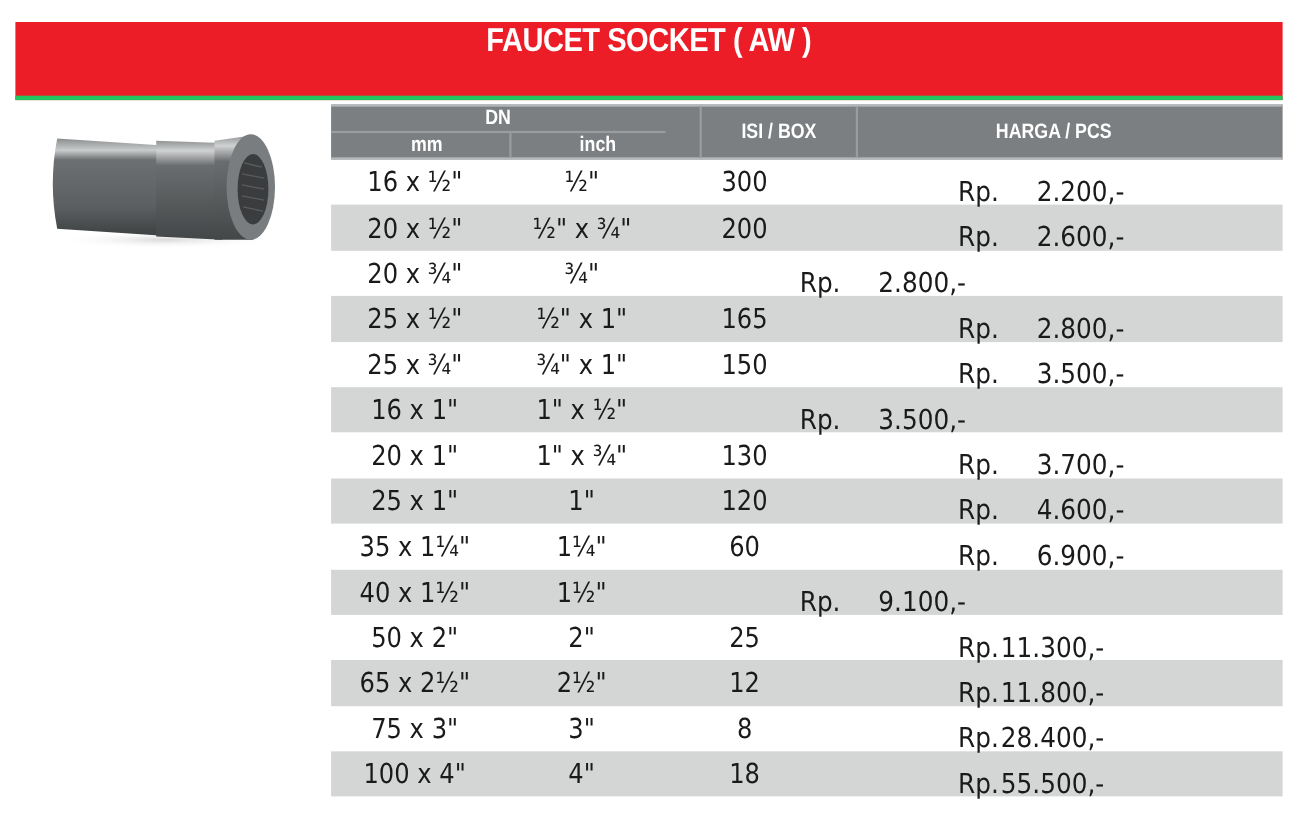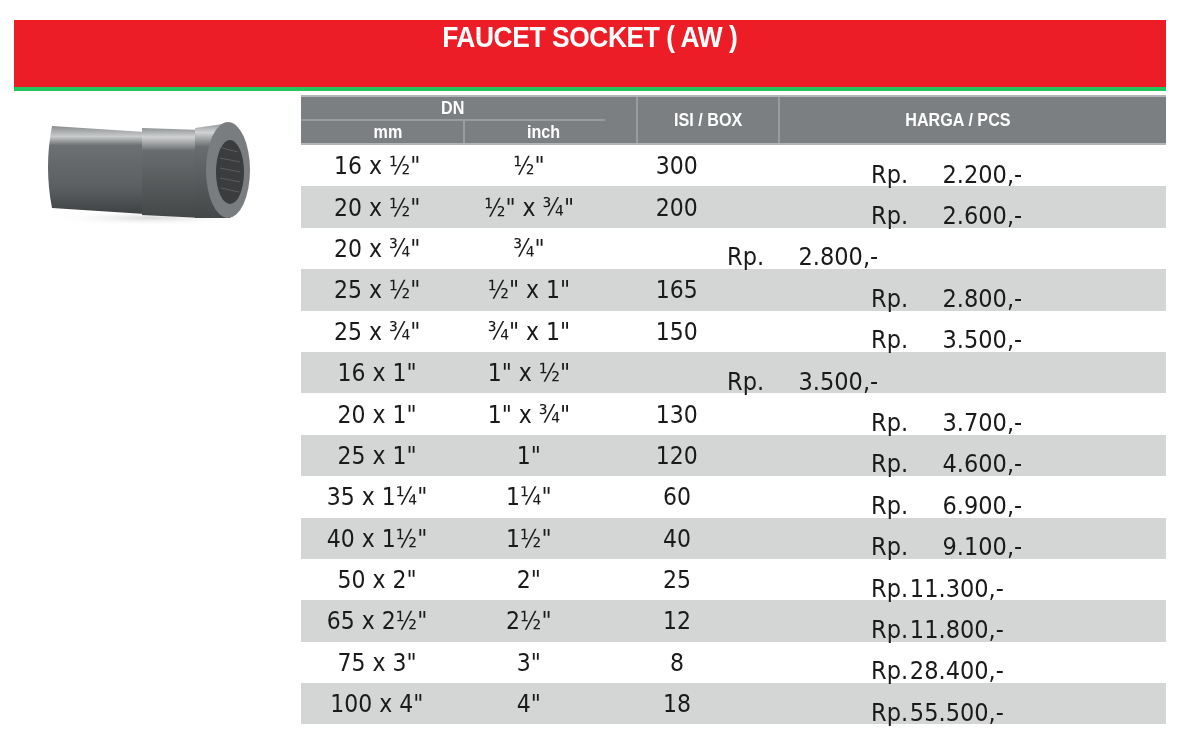--- a/index.html
+++ b/index.html
@@ -241,23 +241,20 @@
           </div>
         </div>
     </div>
     <div class="row alt">
       <div class="c c-mm">
           <span>40 x 1½"</span>
         </div>
       <div class="c c-inch">
           <span>1½"</span>
         </div>
-      <div class="c c-isi">
-          <span>40</span>
-        </div>
       <div class="c c-harga">
           <div class="price">
             <span class="rp">Rp.</span>
             <span class="amt">9.100,-</span>
           </div>
         </div>
     </div>
     <div class="row">
       <div class="c c-mm">
           <span>50 x 2"</span>

